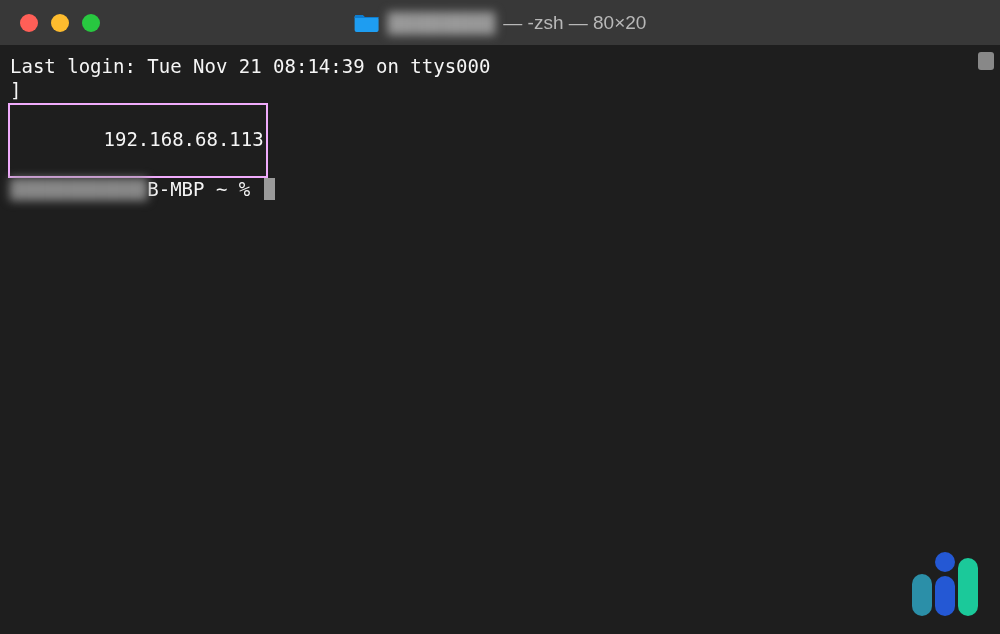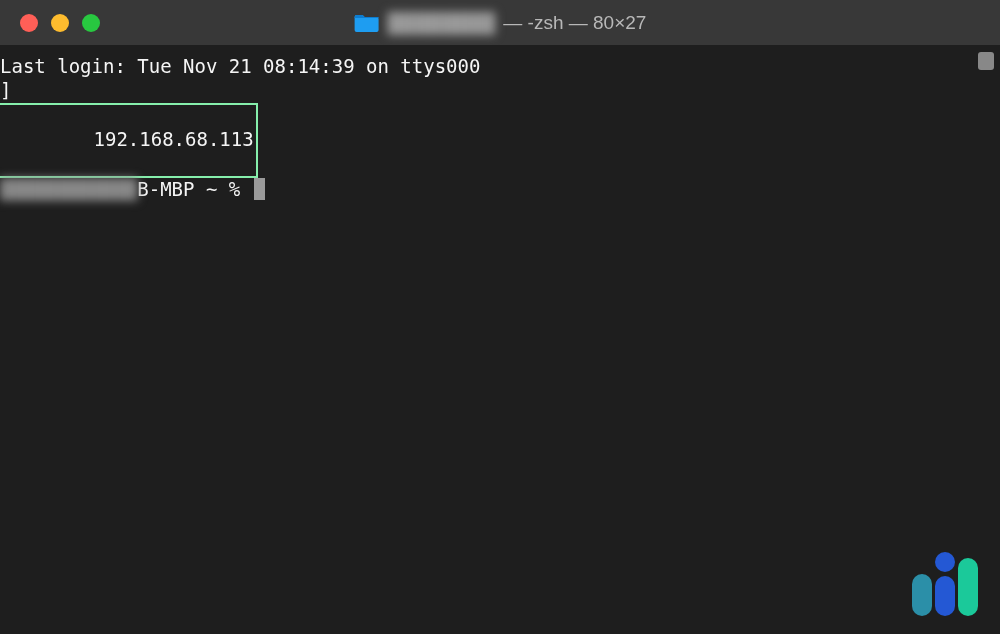--- a/index.html
+++ b/index.html
@@ -62,42 +62,42 @@
       width: 100%;
       height: 100%;
     }
     .title-redacted {
       filter: blur(5px);
       color: #999;
     }
     .terminal-body {
       flex: 1;
       background: #1e1e1e;
-      padding: 10px 0;
+      padding: 10px 10px;
       font-family: "SF Mono", Menlo, Monaco, Consolas, monospace;
       font-size: 19px;
       color: #f5f5f5;
       position: relative;
       line-height: 1.25;
     }
     .line {
       display: flex;
       flex-wrap: nowrap;
       white-space: pre;
     }
     .line1 {
       display: flex;
       justify-content: space-between;
     }
     .redacted {
       filter: blur(5px);
       color: #888;
     }
     .ip-box {
-      border: 2px solid #86efac;
+      border: 2px solid #f0abfc;
       padding: 0 2px;
       margin-left: -2px;
       display: inline-block;
     }
     .cursor-block {
       display: inline-block;
       width: 11px;
       height: 22px;
       background: #9a9a9a;
       vertical-align: text-bottom;
@@ -162,21 +162,21 @@
       <div class="traffic-light tl-green"></div>
     </div>
     <div class="title-content">
       <span class="folder-icon">
         <svg viewBox="0 0 26 20">
           <path d="M1 4 Q1 2 3 2 L9 2 L11 4 L23 4 Q25 4 25 6 L25 17 Q25 19 23 19 L3 19 Q1 19 1 17 Z" fill="#1e9df1"></path>
           <path d="M1 4 Q1 2 3 2 L9 2 L11 4 L25 4 L25 5 L1 5 Z" fill="#0d7dd1"></path>
         </svg>
       </span>
       <span class="title-redacted">████████</span>
-      <span> — -zsh — 80×27</span>
+      <span> — -zsh — 80×20</span>
     </div>
   </div>
 
   <div class="terminal-body">
     <div class="line">
       <span>Last login: Tue Nov 21 08:14:39 on ttys000</span>
     </div>
     <div class="line line1">
       <span>]</span>
     </div>

